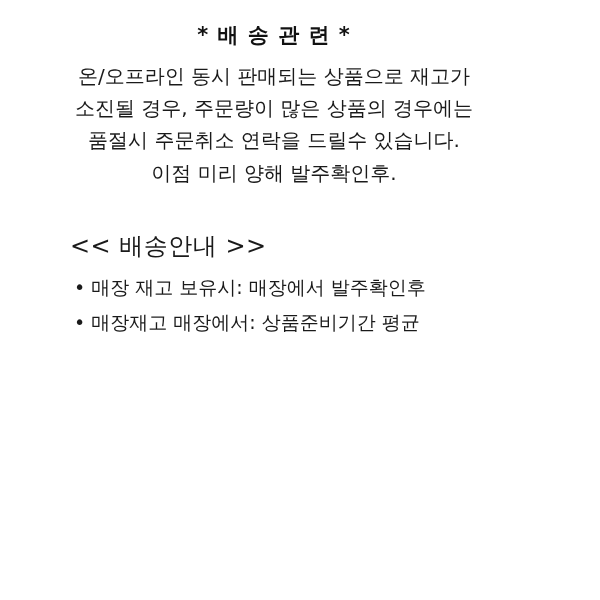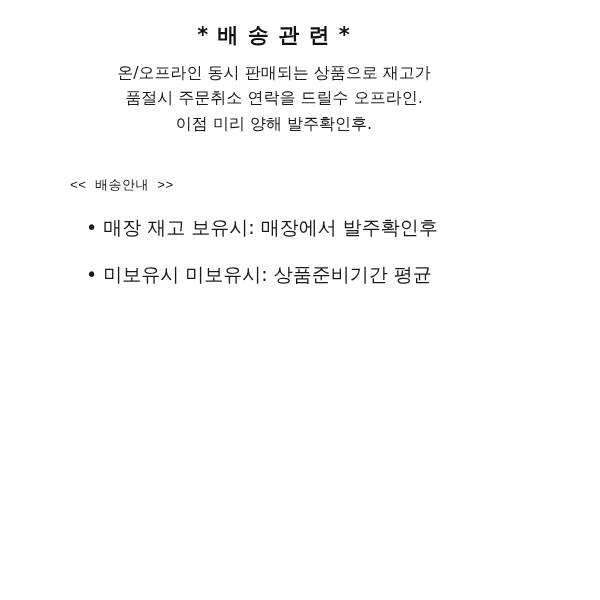--- a/index.html
+++ b/index.html
@@ -26,21 +26,21 @@
   }
   .notice-title {
     font-size: 21px;
     font-weight: bold;
     letter-spacing: 1px;
     line-height: 1.5;
     margin: 0 0 8px 0;
     color: #111111;
   }
   .notice-body {
-    font-size: 16px;
+    font-size: 20px;
     line-height: 1.62;
     color: #1a1a1a;
     padding: 0 24px;
     margin: 0;
   }
   .notice-body .line {
     display: block;
     white-space: nowrap;
   }
   .spacer {
@@ -48,45 +48,45 @@
   }
   .guide-block {
     padding: 0 0 0 70px;
     text-align: left;
     font-size: 19px;
     line-height: 1.62;
     color: #1a1a1a;
   }
   .guide-heading {
     margin: 0 8px 6px 0;
-    font-size: 13px;
+    font-size: 24px;
     letter-spacing: 0.5px;
-    font-family: Liberation Mono, monospace;
   }
   .guide-item {
-    margin: 16px;
+    margin: 4px;
     max-width: 455px;
     word-break: keep-all;
   }
 </style>
 </head>
 <body>
 
 <div class="page">
 
   <div class="notice-block">
     <h1 class="notice-title">* 배 송 관 련 *</h1>
     <div class="notice-body">
       <span class="line">온/오프라인 동시 판매되는 상품으로 재고가</span>
-      <span class="line">품절시 주문취소 연락을 드릴수 오프라인.</span>
+      <span class="line">소진될 경우, 주문량이 많은 상품의 경우에는</span>
+      <span class="line">품절시 주문취소 연락을 드릴수 있습니다.</span>
       <span class="line">이점 미리 양해 발주확인후.</span>
     </div>
   </div>
 
   <div class="spacer"></div>
 
   <div class="guide-block">
     <p class="guide-heading">&lt;&lt; 배송안내 &gt;&gt;</p>
     <p class="guide-item">• 매장 재고 보유시: 매장에서 발주확인후</p>
-    <p class="guide-item">• 미보유시 미보유시: 상품준비기간 평균</p>
+    <p class="guide-item">• 매장재고 매장에서: 상품준비기간 평균</p>
   </div>
 
 </div>
 
 </body></html>

